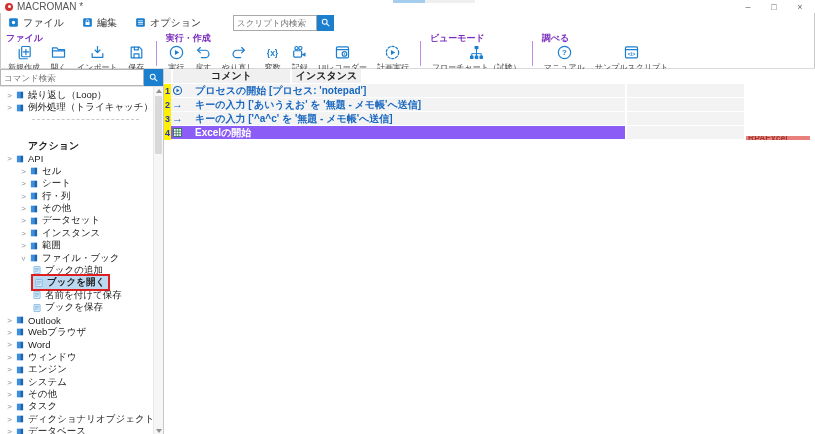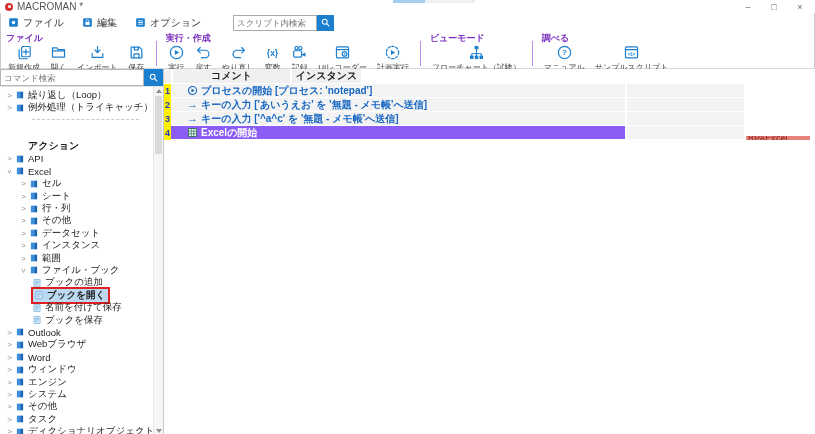--- a/index.html
+++ b/index.html
@@ -62,21 +62,21 @@
   
   .content{flex:1;display:flex;flex-direction:column;background:#fff;min-width:0;}
   .table-header{display:flex;height:15px;font-weight:bold;flex:0 0 auto;}
   .th{display:flex;align-items:center;justify-content:center;font-size:10px;color:#222;background:#f0f0f0;border-right:2px solid #fff;border-bottom:1px solid #fff;}
   .th.num-h{width:7px;flex:0 0 auto;}
   .th.script-h{flex:1;min-width:0;}
   .th.comment-h{width:117px;flex:0 0 auto;}
   .th.instance-h{width:69px;flex:0 0 auto;border-right:none;}
   .s-row{display:flex;height:14px;flex:0 0 auto;}
   .num{width:7px;background:#ffef00;font-size:9px;font-weight:bold;color:#1f3bb3;display:flex;align-items:center;justify-content:center;flex:0 0 auto;}
-  .script-cell{flex:1;min-width:0;display:flex;align-items:center;background:#f3f3f3;border-bottom:1px solid #fff;border-right:2px solid #fff;font-weight:bold;color:#1766c0;font-size:10px;gap:3px;padding-left:16px;white-space:nowrap;overflow:hidden;}
+  .script-cell{flex:1;min-width:0;display:flex;align-items:center;background:#f3f3f3;border-bottom:1px solid #fff;border-right:2px solid #fff;font-weight:bold;color:#1766c0;font-size:10px;gap:12px;padding-left:1px;white-space:nowrap;overflow:hidden;}
   .s-row.selected .script-cell{background:#8b5cf6;color:#fff;}
   .row-icon{width:11px;height:11px;flex:0 0 auto;display:flex;align-items:center;justify-content:center;}
   .row-icon svg{width:11px;height:11px;display:block;}
   .row-icon.arrow{color:#1766c0;font-weight:bold;font-size:11px;line-height:11px;width:auto;}
   .comment-cell{width:117px;flex:0 0 auto;background:#f3f3f3;border-bottom:1px solid #fff;border-right:2px solid #fff;}
   .instance-cell{width:69px;flex:0 0 auto;display:flex;align-items:stretch;background:#fff;margin-top:10px;}
   .inst-val{background:#e8807c;color:#a23832;font-size:8.5px;font-weight:bold;width:62px;display:flex;align-items:center;padding-left:2px;overflow:hidden;white-space:nowrap;}
   .table-empty{flex:1;background:#fff;}
 </style>
 </head>
@@ -341,30 +341,20 @@
           <div class="tree-row lvl0">
             <span class="chev">&gt;</span>
             <span class="tree-icon">
               <svg viewBox="0 0 24 24">
                 <path d="M4.5 4h8v16h-8z" fill="#3c8ede"></path>
                 <path d="M12.5 4h7v16h-7z" fill="#1a64b4"></path>
               </svg>
             </span>
             <span class="tree-label">API</span>
           </div>
-          <div class="tree-row lvl0">
-            <span class="chev open">&gt;</span>
-            <span class="tree-icon">
-              <svg viewBox="0 0 24 24">
-                <path d="M4.5 4h8v16h-8z" fill="#3c8ede"></path>
-                <path d="M12.5 4h7v16h-7z" fill="#1a64b4"></path>
-              </svg>
-            </span>
-            <span class="tree-label">Excel</span>
-          </div>
           <div class="tree-row lvl1">
             <span class="chev">&gt;</span>
             <span class="tree-icon">
               <svg viewBox="0 0 24 24">
                 <path d="M4.5 4h8v16h-8z" fill="#3c8ede"></path>
                 <path d="M12.5 4h7v16h-7z" fill="#1a64b4"></path>
               </svg>
             </span>
             <span class="tree-label">セル</span>
           </div>

